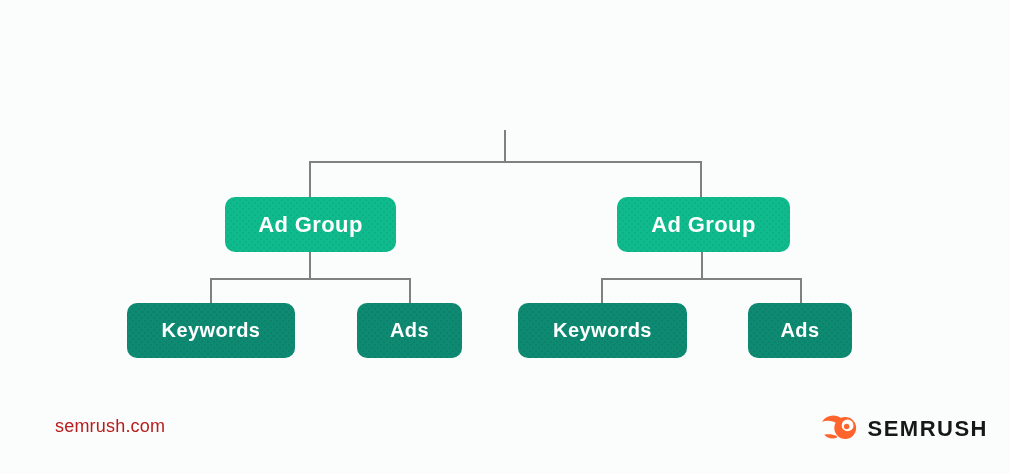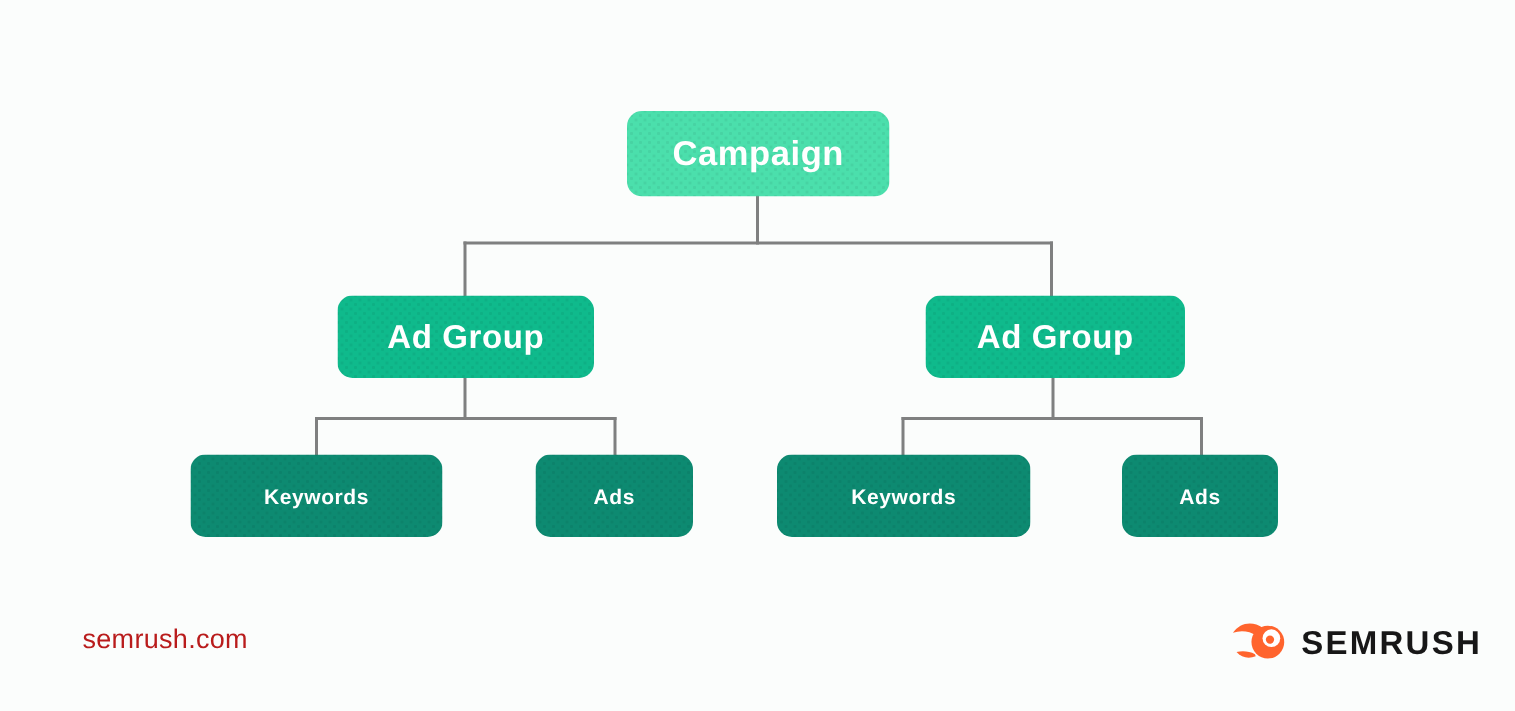--- a/index.html
+++ b/index.html
@@ -32,21 +32,21 @@
     border-radius:10px;
     z-index:2;
     background-image:
       radial-gradient(rgba(0,0,0,0.055) 0.9px, transparent 1.1px),
       radial-gradient(rgba(0,0,0,0.055) 0.9px, transparent 1.1px);
     background-size:6px 6px,6px 6px;
     background-position:0 0,3px 3px;
   }
   .node--campaign{background-color:var(--campaign);font-size:23px;}
   .node--adgroup{background-color:var(--adgroup);font-size:22px;text-align:right;}
-  .node--leaf{background-color:var(--leaf);font-size:14px;text-align:right;}
+  .node--leaf{background-color:var(--leaf);font-size:20px;text-align:right;}
 
   #campaign   {left:418px;top:74px;width:175px;height:57px;}
   #adgroup-1  {left:225px;top:197px;width:171px;height:55px;}
   #adgroup-2  {left:617px;top:197px;width:173px;height:55px;}
   #keywords-1 {left:127px;top:303px;width:168px;height:55px;}
   #ads-1      {left:357px;top:303px;width:105px;height:55px;}
   #keywords-2 {left:518px;top:303px;width:169px;height:55px;}
   #ads-2      {left:748px;top:303px;width:104px;height:55px;}
 
   
@@ -96,23 +96,20 @@
   <div class="line v" id="l-ag1-down"></div>
   <div class="line h" id="l-h2"></div>
   <div class="line v" id="l-v-kw1"></div>
   <div class="line v" id="l-v-ads1"></div>
 
   <div class="line v" id="l-ag2-down"></div>
   <div class="line h" id="l-h3"></div>
   <div class="line v" id="l-v-kw2"></div>
   <div class="line v" id="l-v-ads2"></div>
 
-  <div class="node node--campaign" id="campaign">
-    <span>Campaign</span>
-  </div>
 
   <div class="node node--adgroup" id="adgroup-1">
     <span>Ad Group</span>
   </div>
   <div class="node node--adgroup" id="adgroup-2">
     <span>Ad Group</span>
   </div>
 
   <div class="node node--leaf" id="keywords-1">
     <span>Keywords</span>

